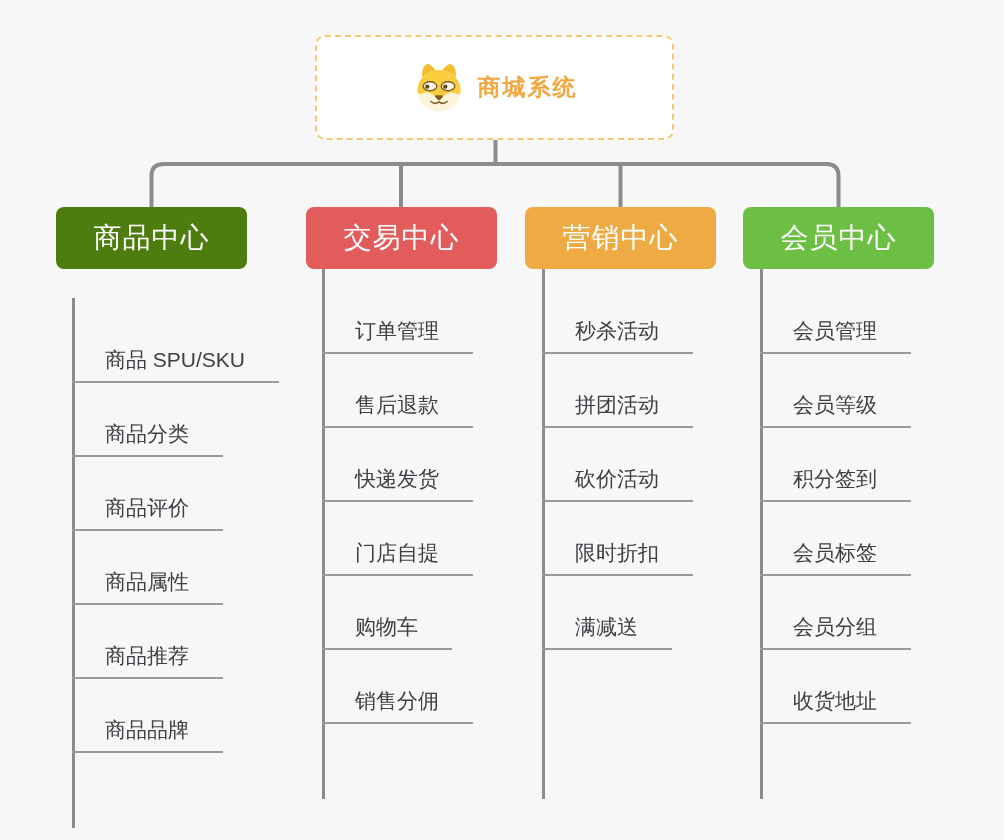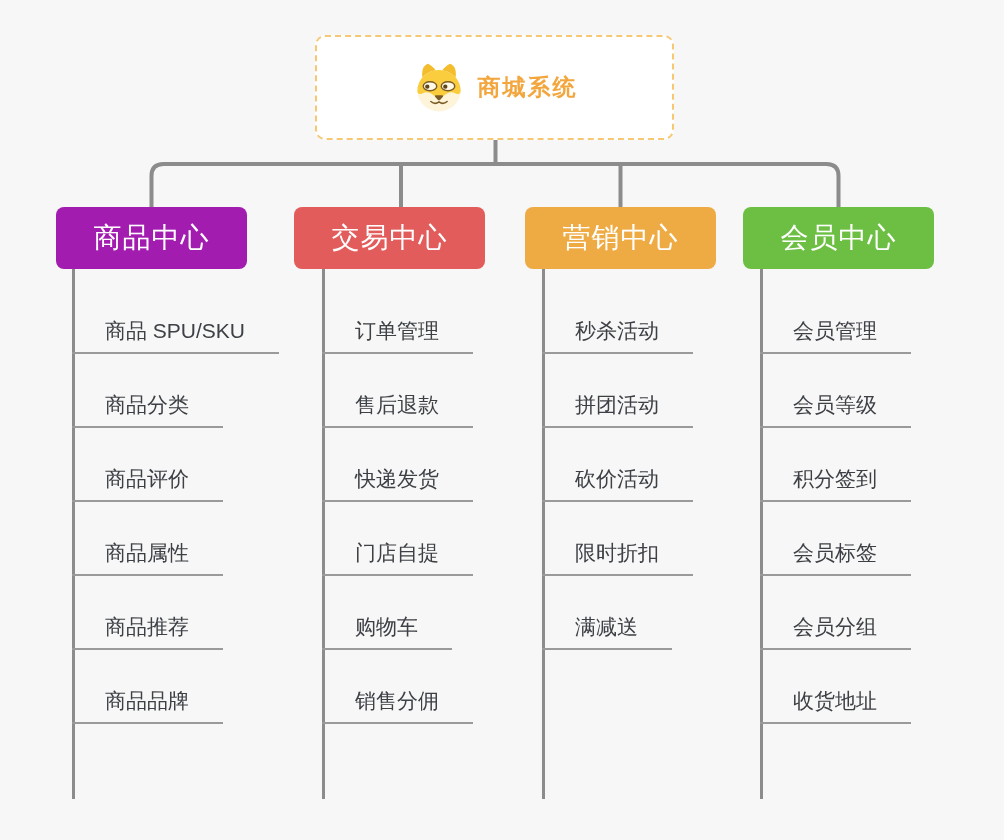--- a/index.html
+++ b/index.html
@@ -39,27 +39,27 @@
   .dog-icon{width:54px;height:54px;flex:0 0 auto;}
 
   
   .branch{
     position:absolute;top:207px;width:191px;height:62px;
     border-radius:8px;
     display:flex;align-items:center;justify-content:center;
     color:#ffffff;font-size:28px;letter-spacing:1px;
   }
   .branch.b0{left:56px;}
-  .branch.b1{left:294px;}
+  .branch.b1{left:306px;}
   .branch.b2{left:525px;}
   .branch.b3{left:743px;}
 
   
   .col{position:absolute;top:269px;}
-  .col.c0{left:72px;}
+  .col.c0{left:72px;margin-top:29px;}
   .col.c1{left:322px;}
   .col.c2{left:542px;}
   .col.c3{left:760px;}
   .col::before{
     content:"";
     position:absolute;left:0;top:0;width:3px;height:530px;
     background:var(--connector);
   }
   .leaf{
     position:relative;
@@ -93,21 +93,21 @@
       <ellipse cx="20" cy="28" rx="7.5" ry="5" fill="#fff9e6" stroke="#7c5c25" stroke-width="1.6"></ellipse>
       <ellipse cx="40" cy="28" rx="7.5" ry="5" fill="#fff9e6" stroke="#7c5c25" stroke-width="1.6"></ellipse>
       <circle cx="17" cy="28.5" r="2.4" fill="#5f451c"></circle>
       <circle cx="37" cy="28.5" r="2.4" fill="#5f451c"></circle>
       <path d="M26.5,38 h7 q1.8,0 0.9,1.8 l-3,3.2 q-1.4,1.4 -2.8,0 l-3,-3.2 q-0.9,-1.8 0.9,-1.8 z" fill="#7c5c25"></path>
       <path d="M21,45 q4.5,4 9,0.5 q4.5,3.5 9,-0.5" stroke="#7c5c25" stroke-width="1.8" fill="none" stroke-linecap="round"></path>
     </svg>
     <span class="title">商城系统</span>
   </div>
 
-  <div class="branch b0" style="background: #a21caf;">
+  <div class="branch b0" style="background: #4d7c0f;">
     <span>商品中心</span>
   </div>
   <div class="branch b1" style="background: rgb(226, 92, 92);">
     <span>交易中心</span>
   </div>
   <div class="branch b2" style="background: rgb(238, 171, 67);">
     <span>营销中心</span>
   </div>
   <div class="branch b3" style="background: rgb(109, 191, 67);">
     <span>会员中心</span>

